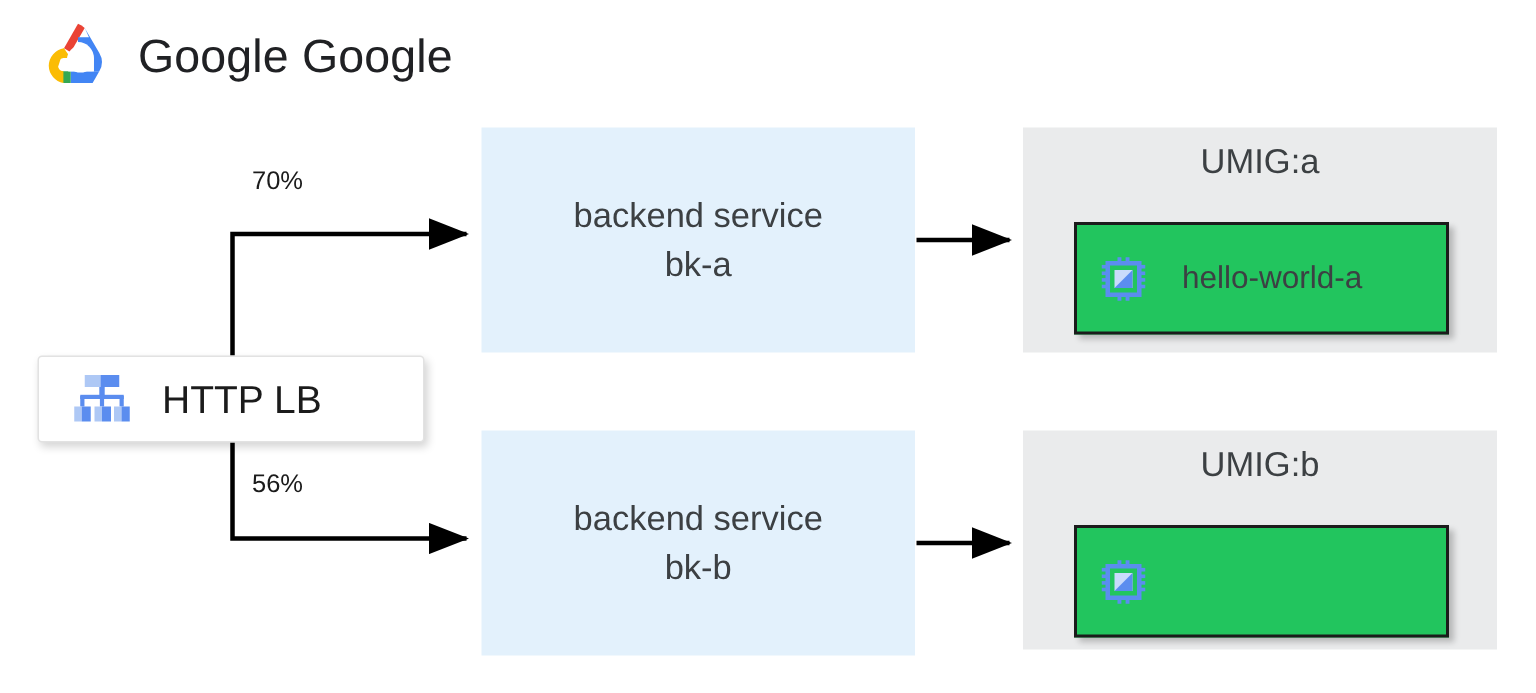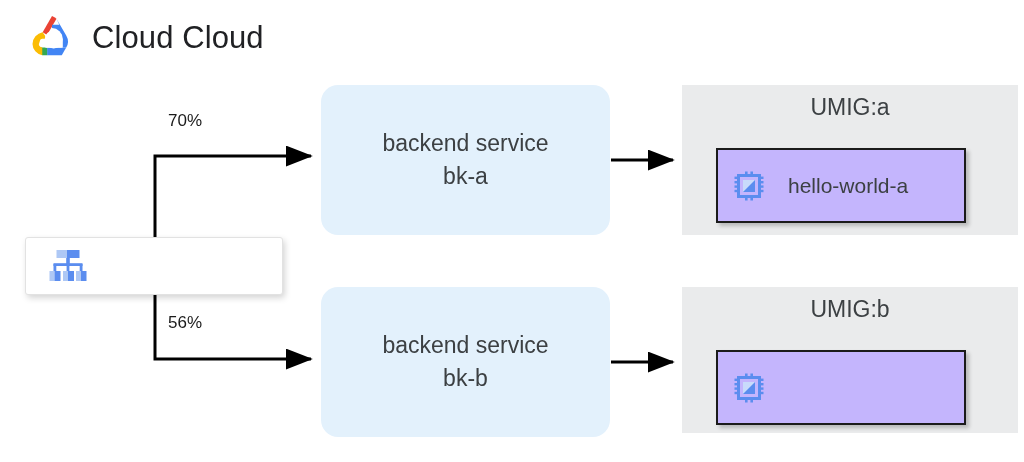--- a/index.html
+++ b/index.html
@@ -72,56 +72,54 @@
   
   .backend {
     position: absolute;
     left: 321px;
     width: 289px;
     background: #e3f1fc;
     display: flex;
     align-items: center;
     justify-content: center;
     text-align: center;
-    border-radius: 17px;
   }
   .backend-a { top: 85px; height: 150px; }
   .backend-b { top: 287px; height: 150px; }
   .backend-text {
     font-size: 23px;
     color: #3c4043;
     line-height: 1.42;
   }
 
   
   .umig {
     position: absolute;
     left: 682px;
     width: 316px;
     background: #eaebec;
-    padding-left: 20px;
   }
   .umig-a { top: 85px; height: 150px; }
   .umig-b { top: 287px; height: 146px; }
   .umig-title {
     position: absolute;
     top: 9px;
     left: 0;
     right: 0;
     text-align: center;
     font-size: 23px;
     color: #3c4043;
   }
   .vm-box {
     position: absolute;
     left: 34px;
     top: 63px;
     width: 250px;
     height: 75px;
-    background: #c4b5fd;
+    background: #22c55e;
     border: 2px solid #1b1b1b;
     box-sizing: border-box;
     display: flex;
     align-items: center;
     box-shadow: 3px 3px 4px rgba(0,0,0,0.22);
   }
   .vm-icon {
     width: 30px;
     height: 30px;
     margin-left: 16px;
@@ -161,21 +159,21 @@
       <path d="M32 2 L20.5 22 L26 25.4 L37.5 5.5 A15 15 0 0 0 32 2 Z" fill="#ea4335"></path>
       <path d="M37.5 5.5 L49.5 26 A14.8 14.8 0 0 1 49.5 41 L43.5 41 L43.5 24 L32 24 L32 13 L41 13 Z" fill="#4285f4"></path>
       <path d="M49.5 41 L44 50.5 L26 50.5 L26 41 Z" fill="#4285f4"></path>
       <path d="M26 50.5 L20 50.5 L14.5 41 L26 41 Z" fill="#34a853"></path>
       <path d="M20.5 22 L14.5 41 A14.6 14.6 0 0 1 14.5 26 Z" fill="#fbbc04"></path>
       <path d="M20.5 22 A15 15 0 0 0 8 36.5 A14.5 14.5 0 0 0 20 50.5 L20 41 A5.6 5.6 0 0 1 20 30 L26 30 Z" fill="#fbbc04"></path>
       <path d="M32 17 A13 13 0 0 1 45 30 L45 41 L24 41 L24 30 Z" fill="#ffffff"></path>
       <circle cx="34" cy="31" r="11" fill="#ffffff"></circle>
       <rect x="24" y="30" width="21" height="11" fill="#ffffff"></rect>
     </svg>
-    <div class="brand-text">Cloud Cloud</div>
+    <div class="brand-text">Google Google</div>
   </div>
 
   <svg class="connectors" viewBox="0 0 1024 462">
     <defs>
       <marker id="arrowhead" markerWidth="9" markerHeight="7" refX="8.4" refY="3.5" orient="auto" markerUnits="strokeWidth">
         <path d="M0,0 L9,3.5 L0,7 z" fill="#000000"></path>
       </marker>
     </defs>
 
     <path d="M155,237 L155,156 L311,156" stroke="#000000" stroke-width="3" fill="none" marker-end="url(#arrowhead)"></path>
@@ -199,20 +197,21 @@
       <rect x="5.5" y="15" width="2.8" height="7" fill="#5b8def"></rect>
       <rect x="18.6" y="15" width="2.8" height="7" fill="#5b8def"></rect>
       <rect x="31.7" y="15" width="2.8" height="7" fill="#5b8def"></rect>
       <rect x="1.5" y="22" width="5" height="10" fill="#aec8f5"></rect>
       <rect x="6.5" y="22" width="6" height="10" fill="#5b8def"></rect>
       <rect x="15" y="22" width="5" height="10" fill="#aec8f5"></rect>
       <rect x="20" y="22" width="6" height="10" fill="#5b8def"></rect>
       <rect x="28" y="22" width="5" height="10" fill="#aec8f5"></rect>
       <rect x="33" y="22" width="5.5" height="10" fill="#5b8def"></rect>
     </svg>
+    <div class="lb-label">HTTP LB</div>
   </div>
 
   <div class="backend backend-a">
     <div class="backend-text">
       <span>backend service</span><br>
       <span>bk-a</span>
     </div>
   </div>
 
   <div class="backend backend-b">

